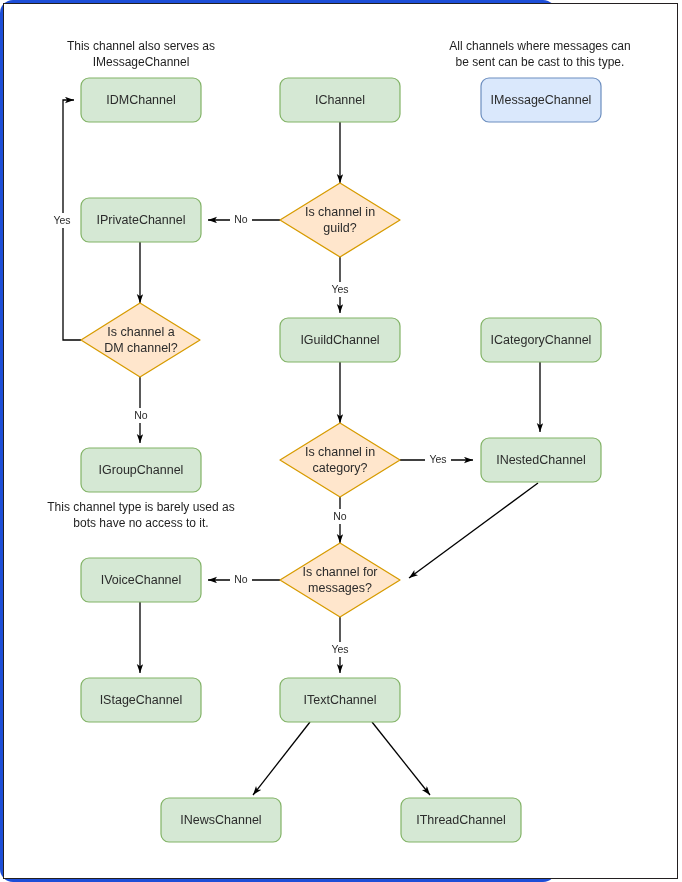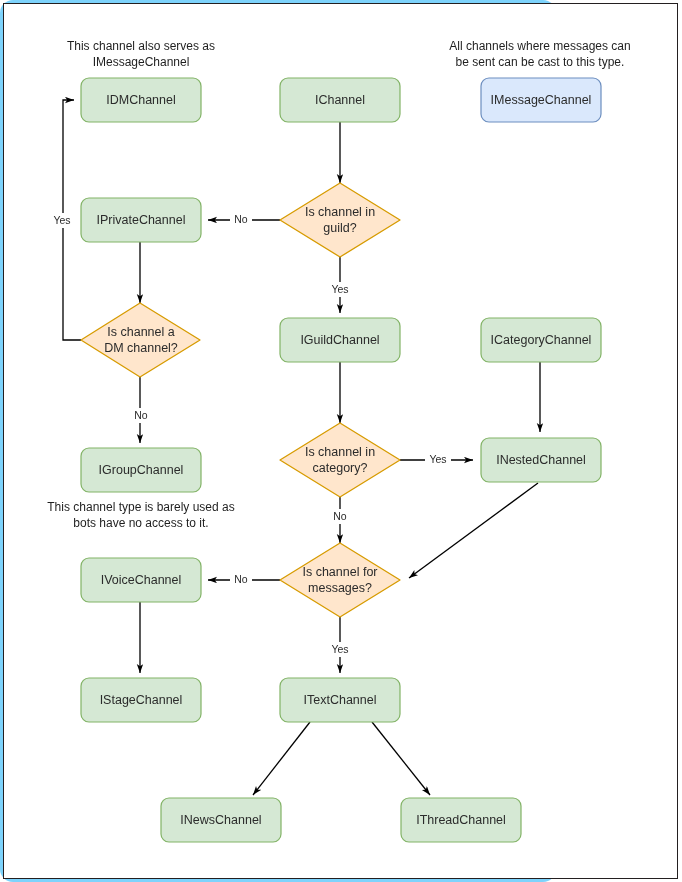--- a/index.html
+++ b/index.html
@@ -7,21 +7,21 @@
     padding: 0;
     background: #ffffff;
   }
   body {
     font-family: "Liberation Sans", sans-serif;
   }
   #canvas {
     position: relative;
     width: 556px;
     height: 882px;
-    background: #7dd3fc;
+    background: #1d4ed8;
     box-sizing: border-box;
     border-radius: 13px;
   }
   #frame {
     position: absolute;
     left: 3px;
     top: 3px;
     width: 675px;
     height: 876px;
     border: 1px solid #231f20;

